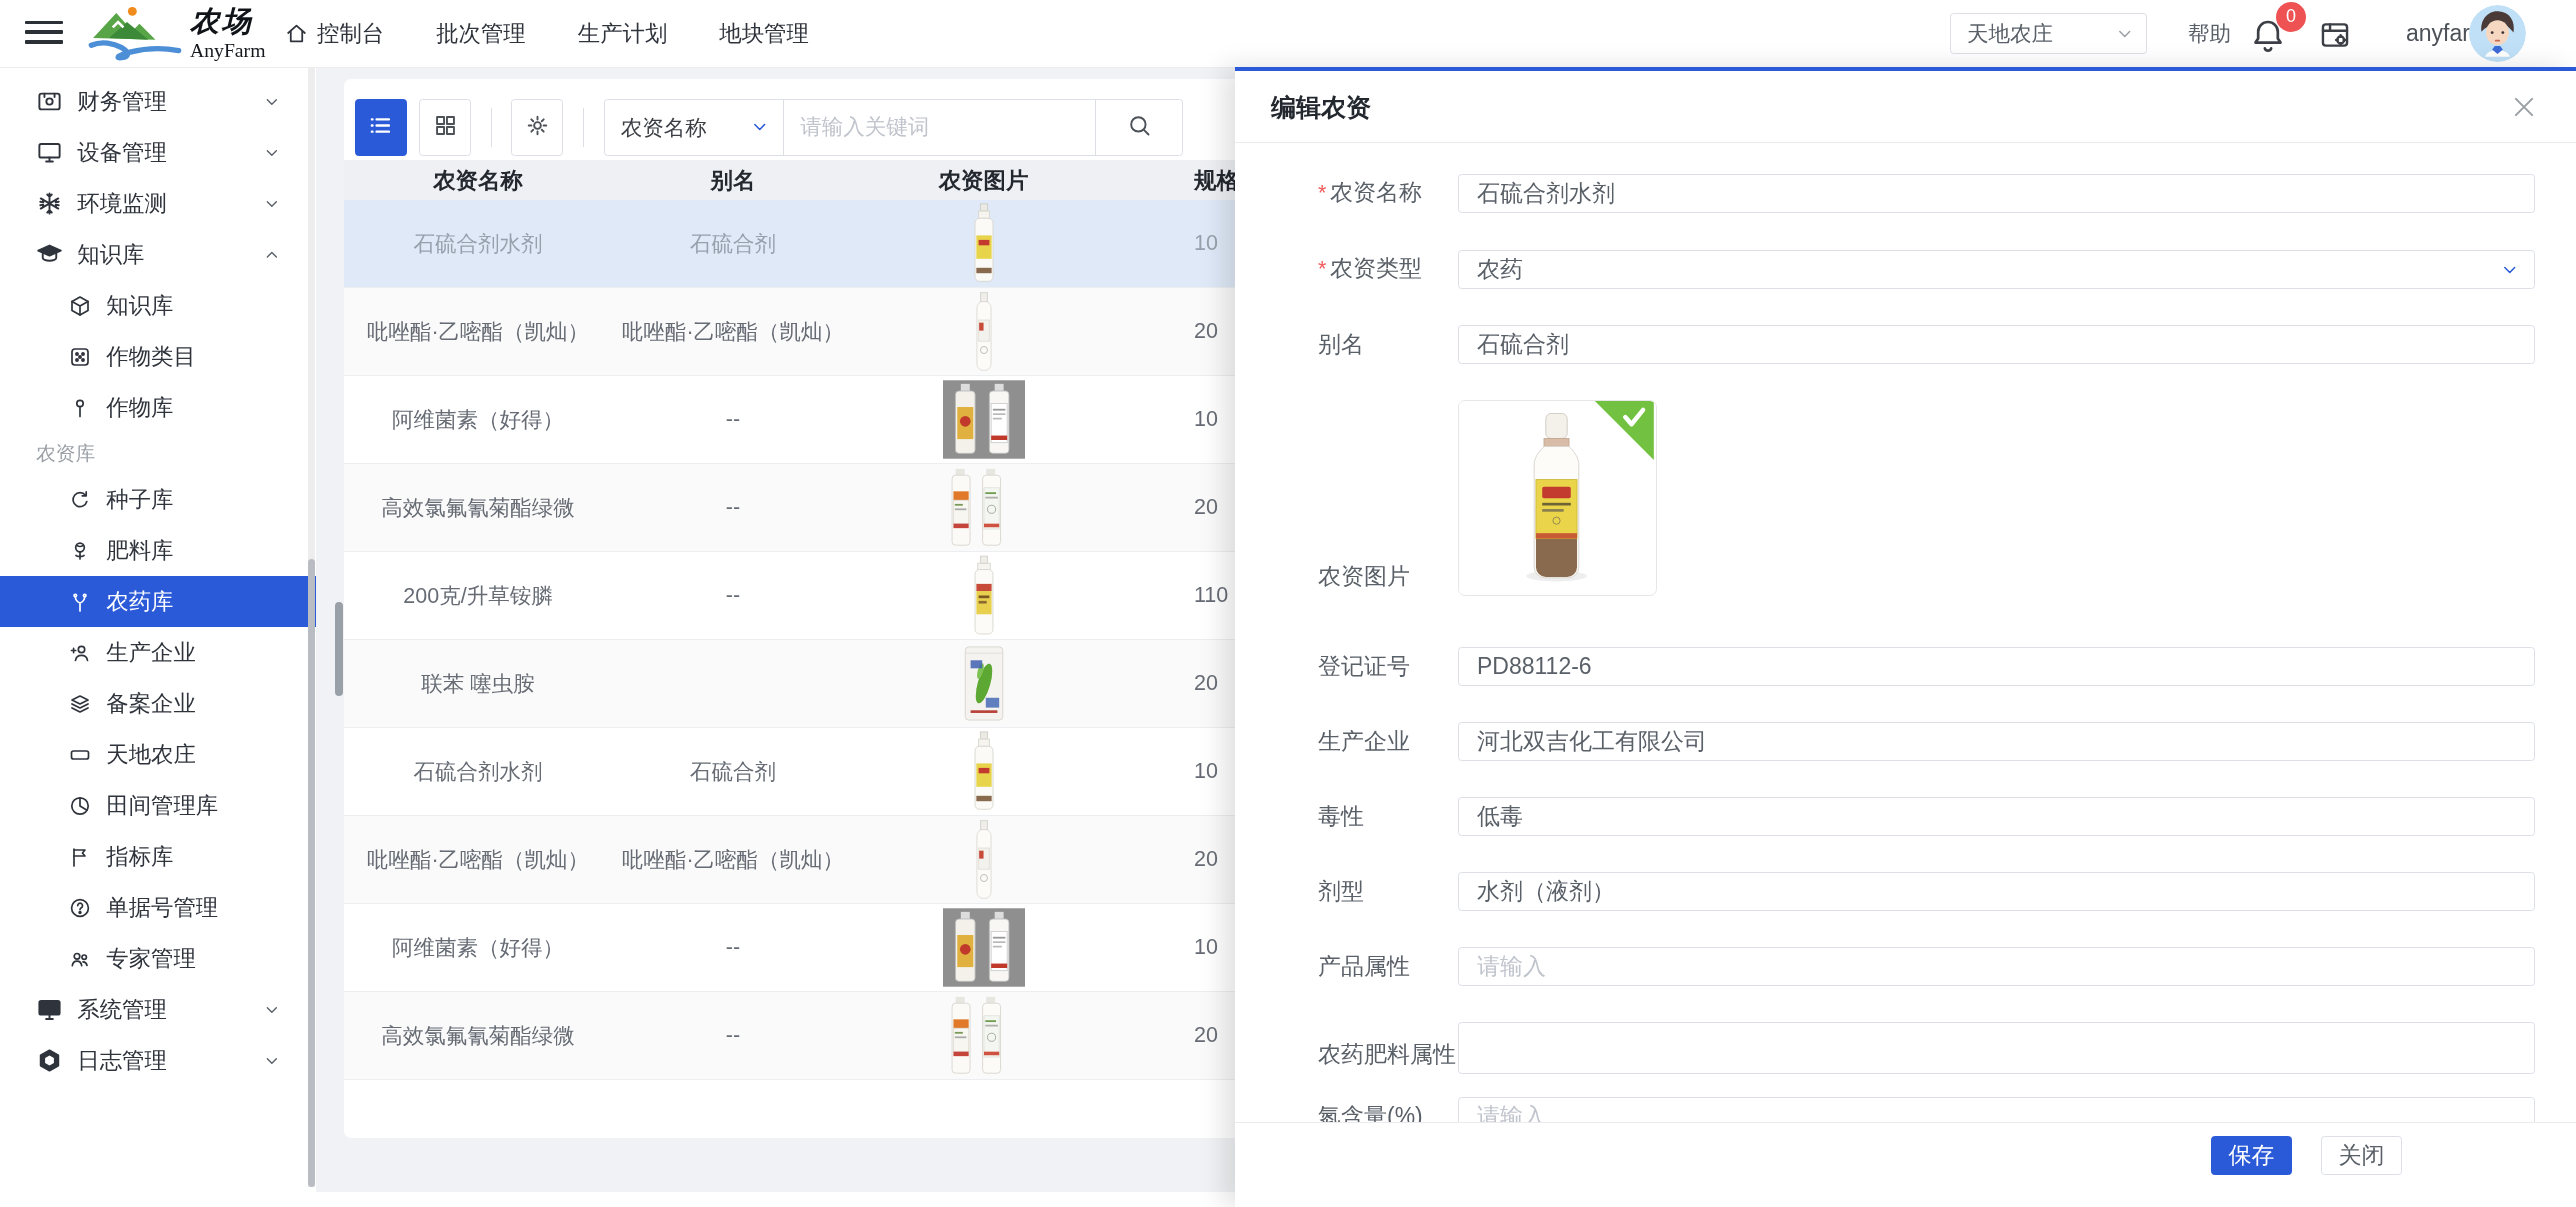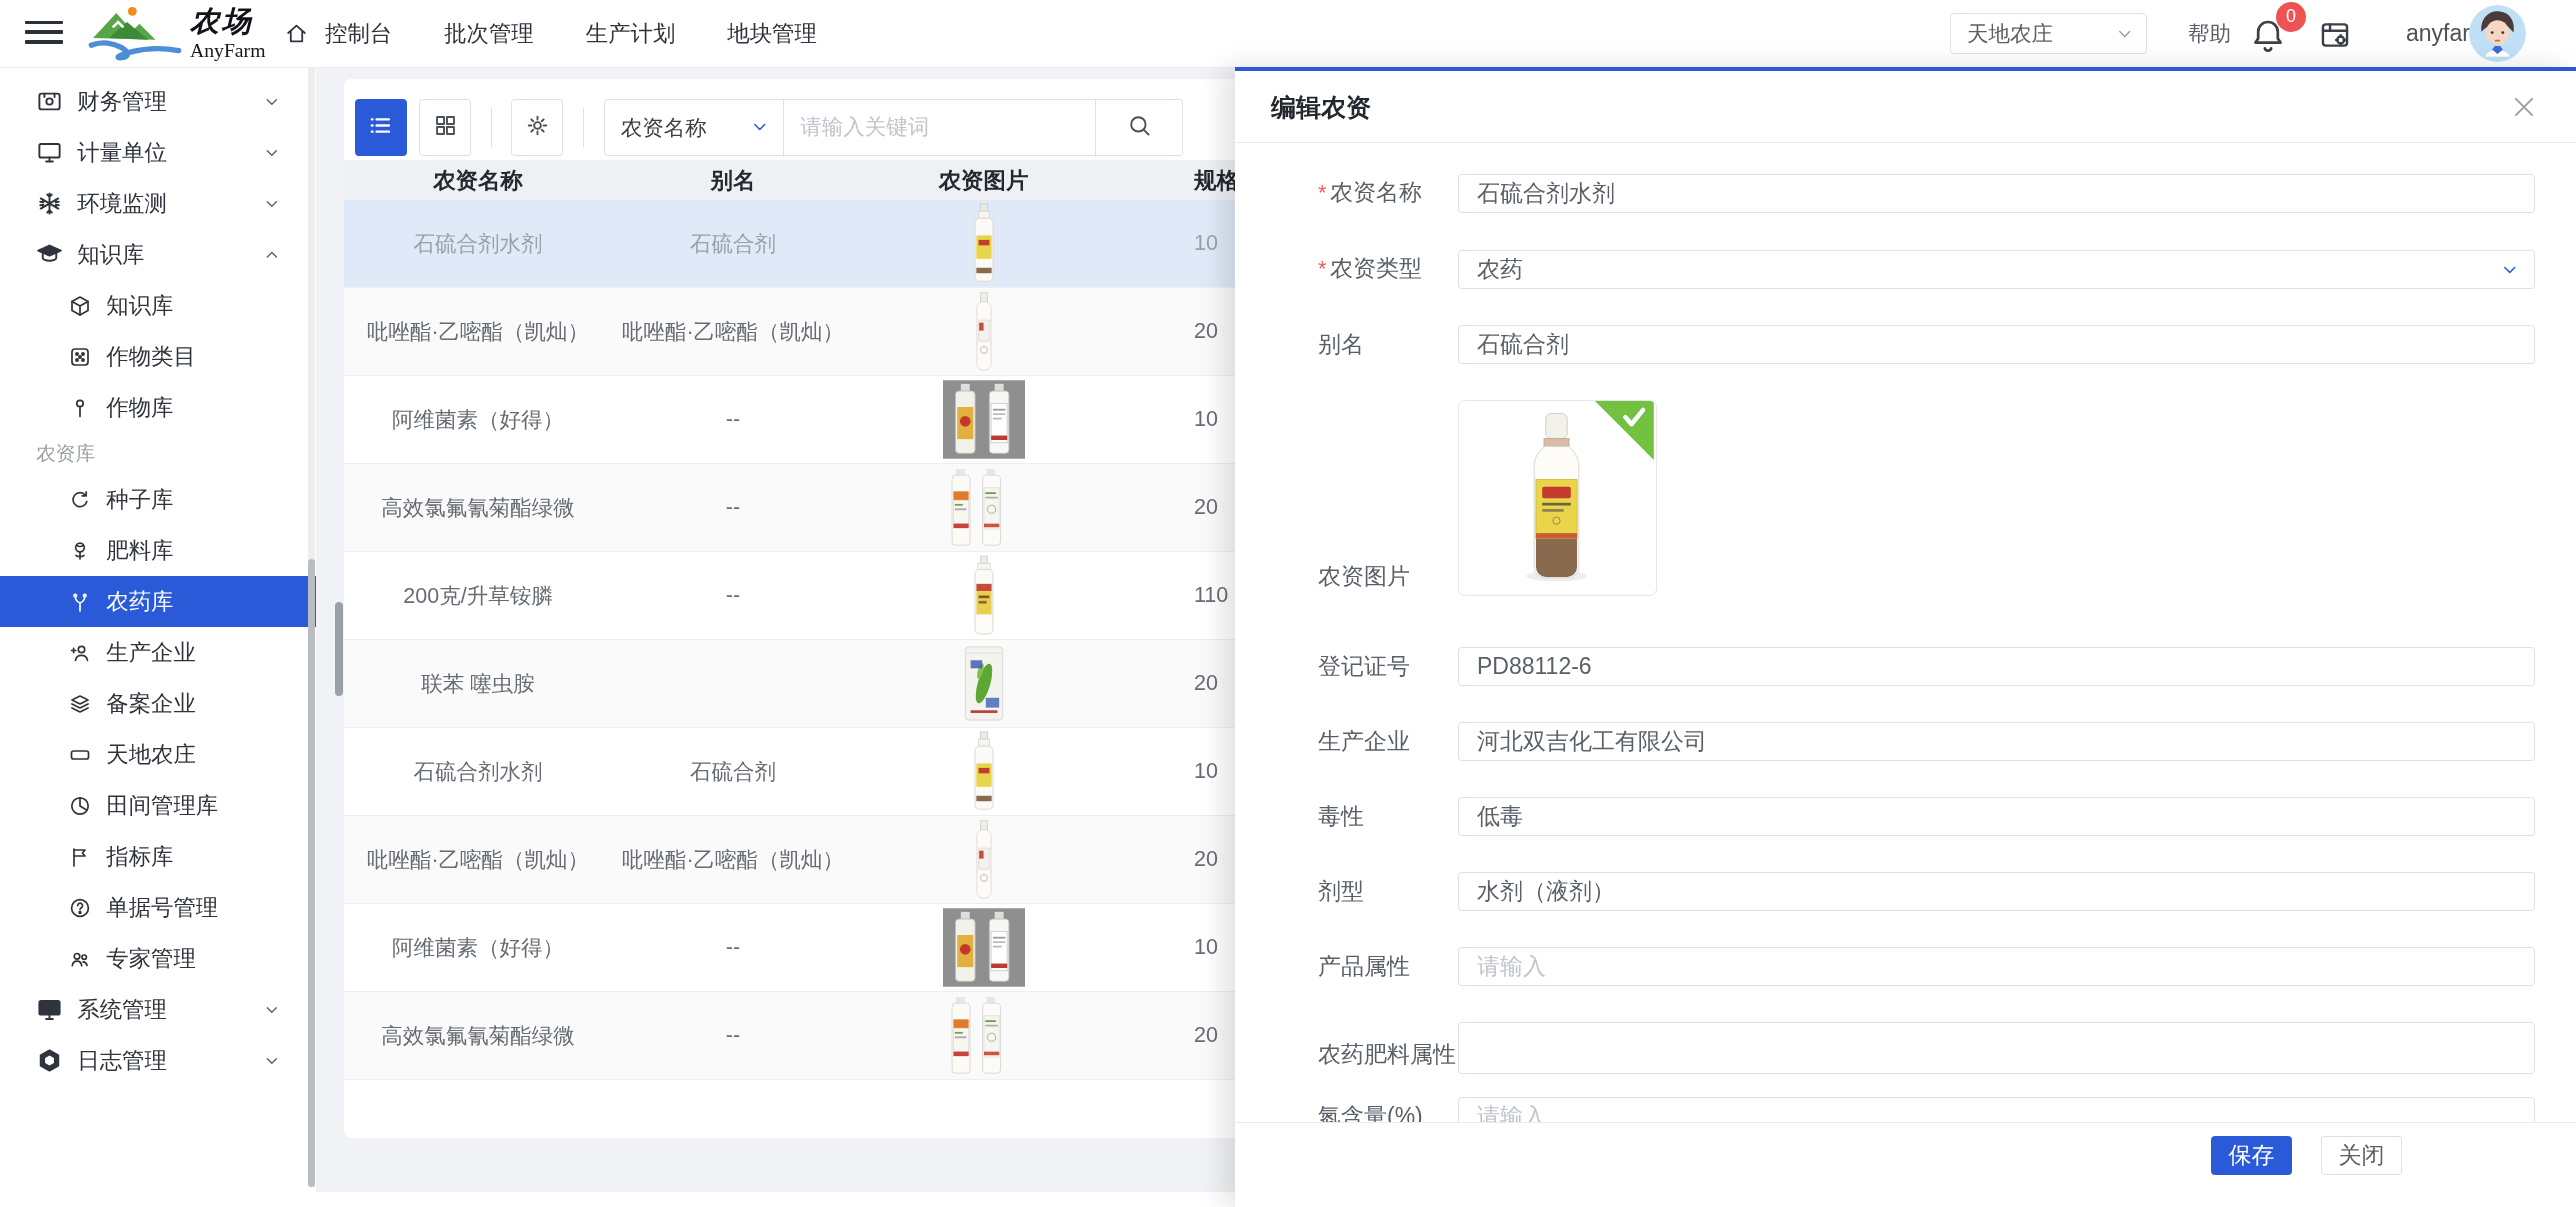--- a/index.html
+++ b/index.html
@@ -8,21 +8,21 @@
   
   #app-header{position:absolute;left:0;top:0;width:2576px;height:67px;background:#fff;
     border-bottom:0.9px solid #ececec;z-index:30;}
   #hamburger{position:absolute;left:25px;top:20.6px;width:38px;height:27px;cursor:pointer;}
   #hamburger span{display:block;height:3.6px;background:#2b2f36;margin-bottom:6.3px;border-radius:0.9px;}
   #logo{position:absolute;left:86px;top:3.6px;width:98px;height:61px;}
   #brand-text{position:absolute;left:190px;top:7.2px;line-height:1;}
   #brand-cn{font-size:29px;font-weight:900;color:#101418;letter-spacing:2.7px;font-style:italic;}
   #brand-en{font-size:19.7px;color:#15181d;font-family:"Liberation Serif",serif;margin-top:4.5px;}
   #top-nav{position:absolute;left:284px;top:0;height:67px;display:flex;align-items:center;gap:52px;}
-  .nav-item{display:flex;align-items:center;gap:16px;font-size:22.4px;color:#2f343c;cursor:pointer;white-space:nowrap;}
+  .nav-item{display:flex;align-items:center;gap:8px;font-size:22.4px;color:#2f343c;cursor:pointer;white-space:nowrap;}
   .nav-item svg{display:block;}
   #farm-select{position:absolute;left:1950px;top:13.4px;width:195px;height:39px;border:0.9px solid #dcdfe6;
     border-radius:3.6px;background:#fff;display:flex;align-items:center;font-size:21.5px;color:#5a6068;cursor:pointer;}
   #farm-select .val{padding-left:16px;flex:1;}
   #farm-select .chev{margin-right:10.7px;color:#9aa0a6;display:flex;}
   #help-label{position:absolute;left:2188px;top:0;height:67px;display:flex;align-items:center;
     font-size:21.5px;color:#5a6068;cursor:pointer;}
   #bell-wrap{position:absolute;left:2249px;top:16px;width:41px;height:41px;color:#3c4046;cursor:pointer;}
   #notif-badge{position:absolute;left:2276px;top:1.8px;min-width:30px;height:30px;border-radius:15px;
     background:#ee5253;color:#fff;font-size:18px;display:flex;align-items:center;justify-content:center;z-index:2;}
@@ -203,21 +203,21 @@
           </svg>
         </span>
       </div>
       <div class="side-item top">
         <span class="s-icon">
           <svg width="27" height="27" viewBox="0 0 24 24" fill="none" stroke="currentColor" stroke-width="1.7" stroke-linecap="round" stroke-linejoin="round">
             <rect x="3" y="4.5" width="18" height="12" rx="1.5"></rect>
             <path d="M9 20h6M12 16.5V20"></path>
           </svg>
         </span>
-        <span class="s-label">计量单位</span>
+        <span class="s-label">设备管理</span>
         <span class="s-chev">
           <svg width="19.7" height="19.7" viewBox="0 0 24 24" fill="none" stroke="currentColor" stroke-width="1.7" stroke-linecap="round" stroke-linejoin="round">
             <path d="M6.5 9.5l5.5 5.5 5.5-5.5"></path>
           </svg>
         </span>
       </div>
       <div class="side-item top">
         <span class="s-icon">
           <svg width="27" height="27" viewBox="0 0 24 24" fill="none" stroke="currentColor" stroke-width="1.7" stroke-linecap="round" stroke-linejoin="round">
             <path d="M12 3v18M4.2 7.5l15.6 9M19.8 7.5l-15.6 9M10 4l2 2 2-2M10 20l2-2 2 2M3.8 10.4 6.5 11 6 8.3M20.2 13.6 17.5 13l.5 2.7M3.8 13.6 6.5 13 6 15.7M20.2 10.4 17.5 11l.5-2.7"></path>

